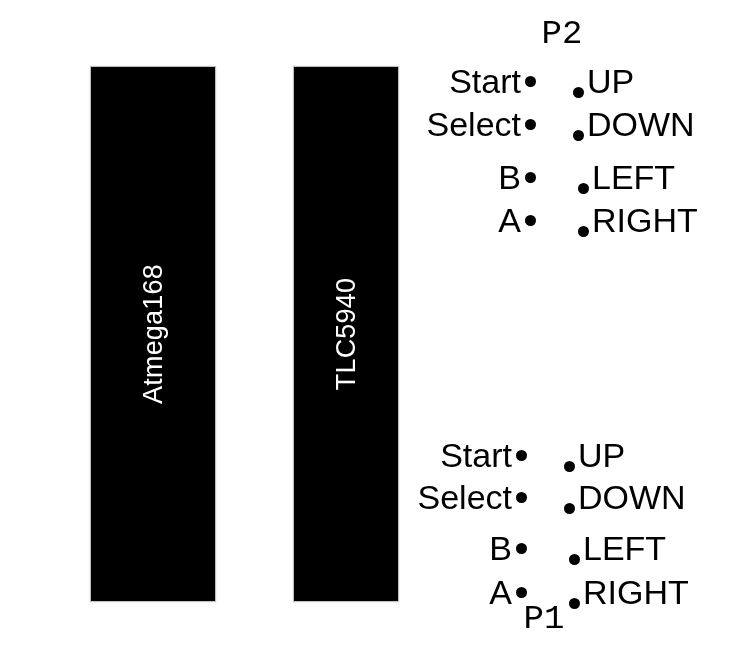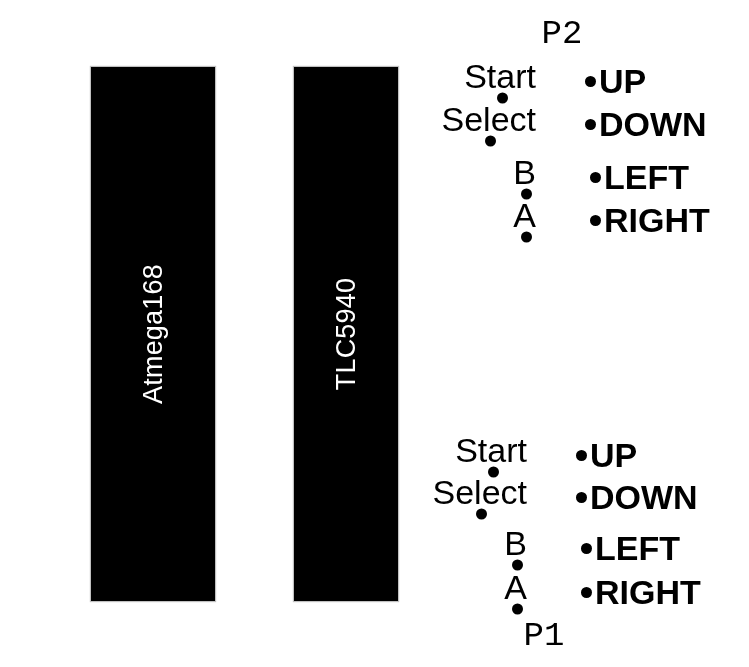--- a/index.html
+++ b/index.html
@@ -54,33 +54,31 @@
   
   .pin-left {
     display: flex;
     align-items: center;
     justify-content: flex-end;
     position: absolute;
     right: 100%;
     top: 50%;
     transform: translateY(-50%);
     white-space: nowrap;
-    flex-direction: column;
   }
   
   .pin-right {
     display: flex;
-    align-items: center;
+    align-items: flex-end;
     justify-content: flex-start;
     position: absolute;
-    left: 12px;
+    left: 0;
     top: 50%;
     transform: translateY(-50%);
     white-space: nowrap;
-    font-weight: bold;
   }
   .pin-text {
     font-size: 34px;
     line-height: 34px;
   }
   .dot {
     width: 11px;
     height: 11px;
     border-radius: 50%;
     background: #000000;
@@ -197,16 +195,16 @@
       <div class="pin-left">
         <span class="pin-text">A</span>
         <span class="dot"></span>
       </div>
       <div class="pin-right" style="margin-left:42px;">
         <span class="dot"></span>
         <span class="pin-text">RIGHT</span>
       </div>
     </div>
 
-    <div class="group-title" style="left:544px; top:619px;">P1</div>
+    <div class="group-title" style="left:544px; top:602px;">P1</div>
   </div>
 
 </div>
 
 </body></html>

